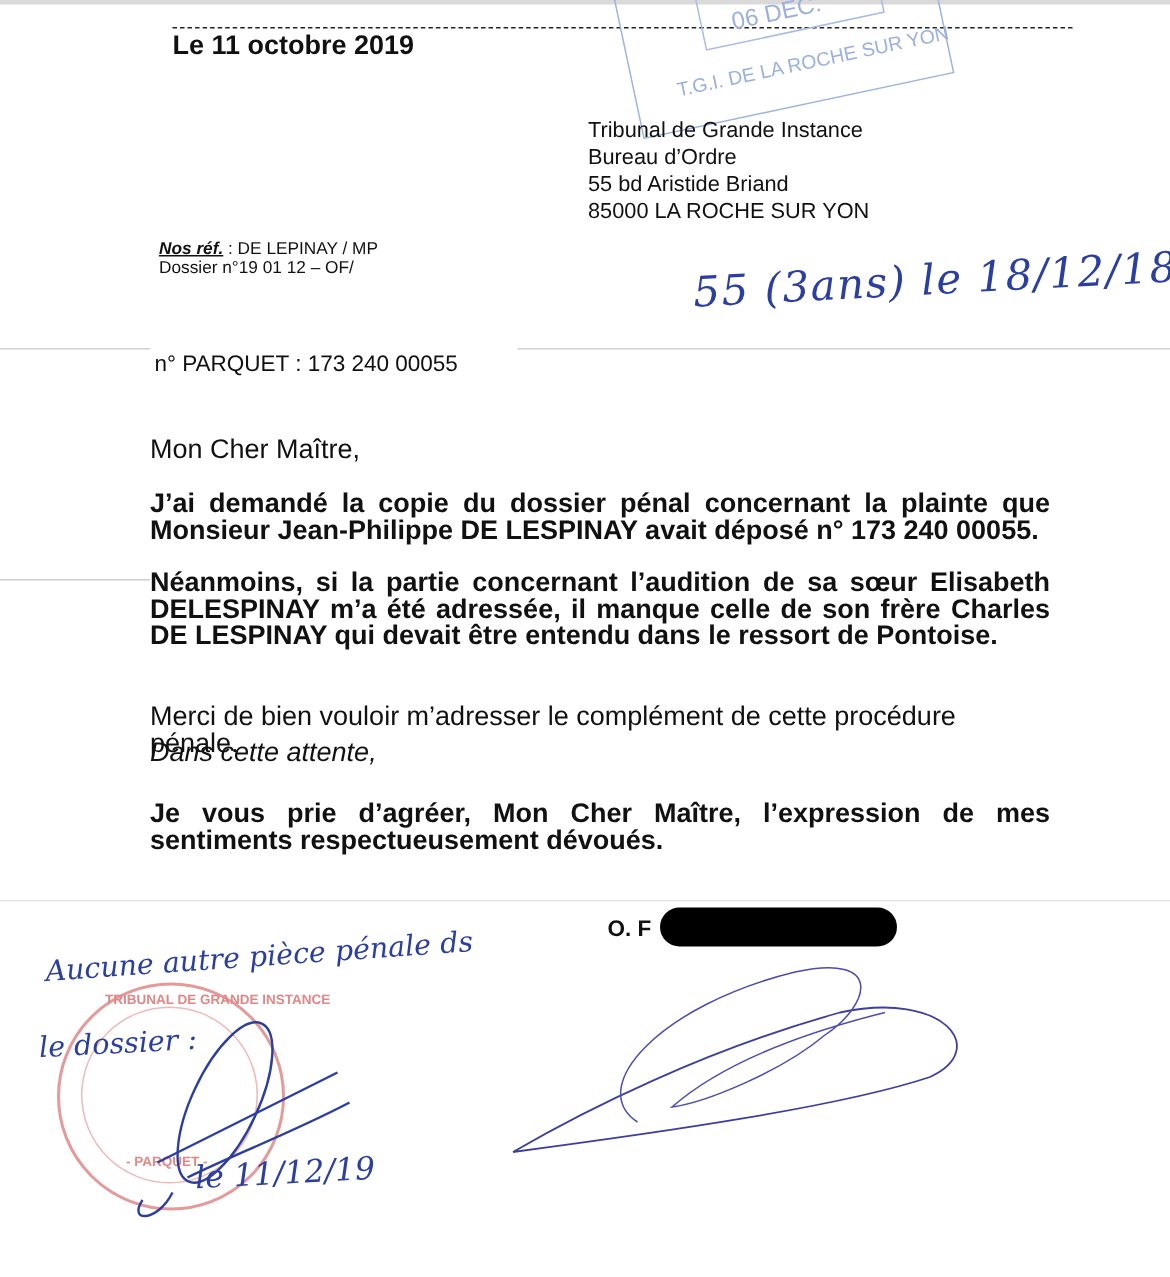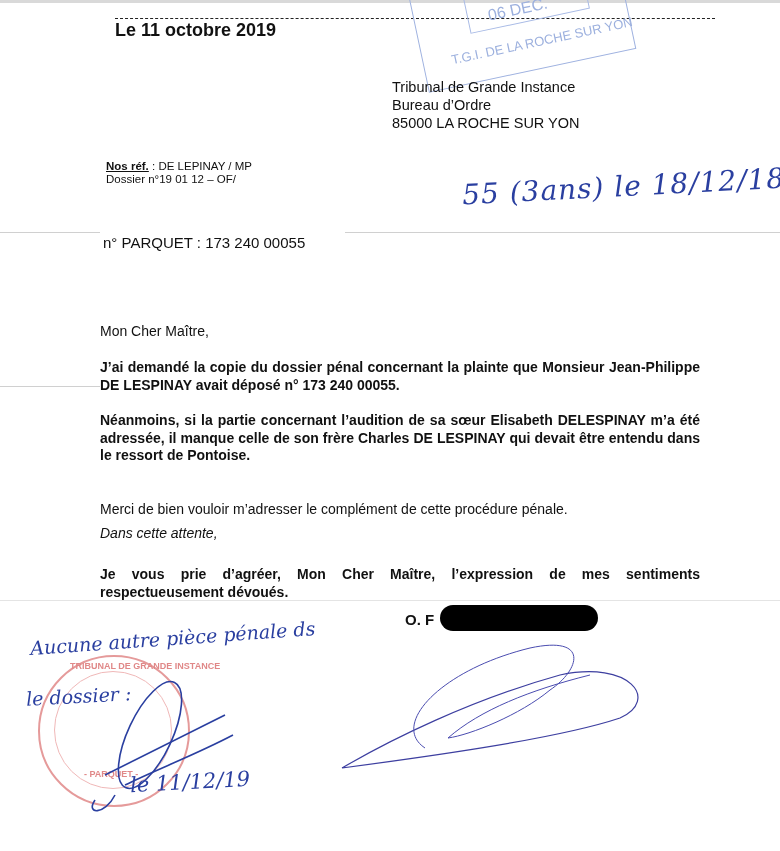--- a/index.html
+++ b/index.html
@@ -11,23 +11,23 @@
     }
     .topline { position: absolute; left: 0; top: 0; width: 780px; height: 3px; background: #d9d9d9; }
     .dash-line {
       position: absolute; left: 115px; top: 18px; width: 600px; height: 0;
       border-top: 1.5px dashed #222;
     }
     .abs { position: absolute; white-space: nowrap; }
     .date { left: 115px; top: 20px; font-size: 18px; font-weight: bold; }
     .recipient { left: 392px; top: 78px; font-size: 14.5px; line-height: 18px; }
     .ref { left: 106px; top: 160px; font-size: 11.5px; line-height: 13px; }
-    .ref .lbl { font-weight: bold; text-decoration: underline; }
+    .ref .lbl { font-weight: bold; text-decoration: underline; font-style: italic; }
     .parquet { left: 103px; top: 234px; font-size: 15px; line-height: 18px; }
-    .body-text { position: absolute; left: 100px; width: 600px; font-size: 14px; line-height: 17.5px; margin-top: 32px; }
+    .body-text { position: absolute; left: 100px; width: 600px; font-size: 18px; line-height: 17.5px; }
     .justify { text-align: justify; font-weight: bold; }
     .signer { left: 405px; top: 611px; font-size: 15px; font-weight: bold; }
     .redact {
       position: absolute; left: 440px; top: 605px; width: 158px; height: 26px;
       background: #000; border-radius: 14px;
     }
     .hand { font-family: "DejaVu Serif", serif; font-style: italic; color: #2a3fa0; }
     .hw-note { left: 462px; top: 170px; font-size: 28px; transform: rotate(-3deg); letter-spacing: 1px; }
     .hw-bottom1 { left: 30px; top: 627px; font-size: 19px; transform: rotate(-4deg); }
     .hw-bottom2 { left: 26px; top: 685px; font-size: 19px; transform: rotate(-3deg); }
@@ -64,20 +64,21 @@
     <span class="stamp-text" style="left:20px; top:28px; font-size:16px;">06 DEC.</span>
   </div>
   <span class="stamp-text" style="left:28px; top:76px;">T.G.I. DE LA ROCHE SUR YON</span>
 </div>
 
 <div class="abs date">Le  11 octobre 2019</div>
 
 <div class="abs recipient">
   <div>Tribunal de Grande Instance</div>
   <div>Bureau d’Ordre</div>
+  <div>55 bd Aristide Briand</div>
   <div>85000 LA ROCHE SUR YON</div>
 </div>
 
 <div class="abs ref">
   <div><span class="lbl">Nos réf.</span><span> : DE LEPINAY / MP</span></div>
   <div>Dossier n°19 01 12  – OF/</div>
 </div>
 
 <div class="abs hand hw-note">55 (3ans) le 18/12/18</div>
 

